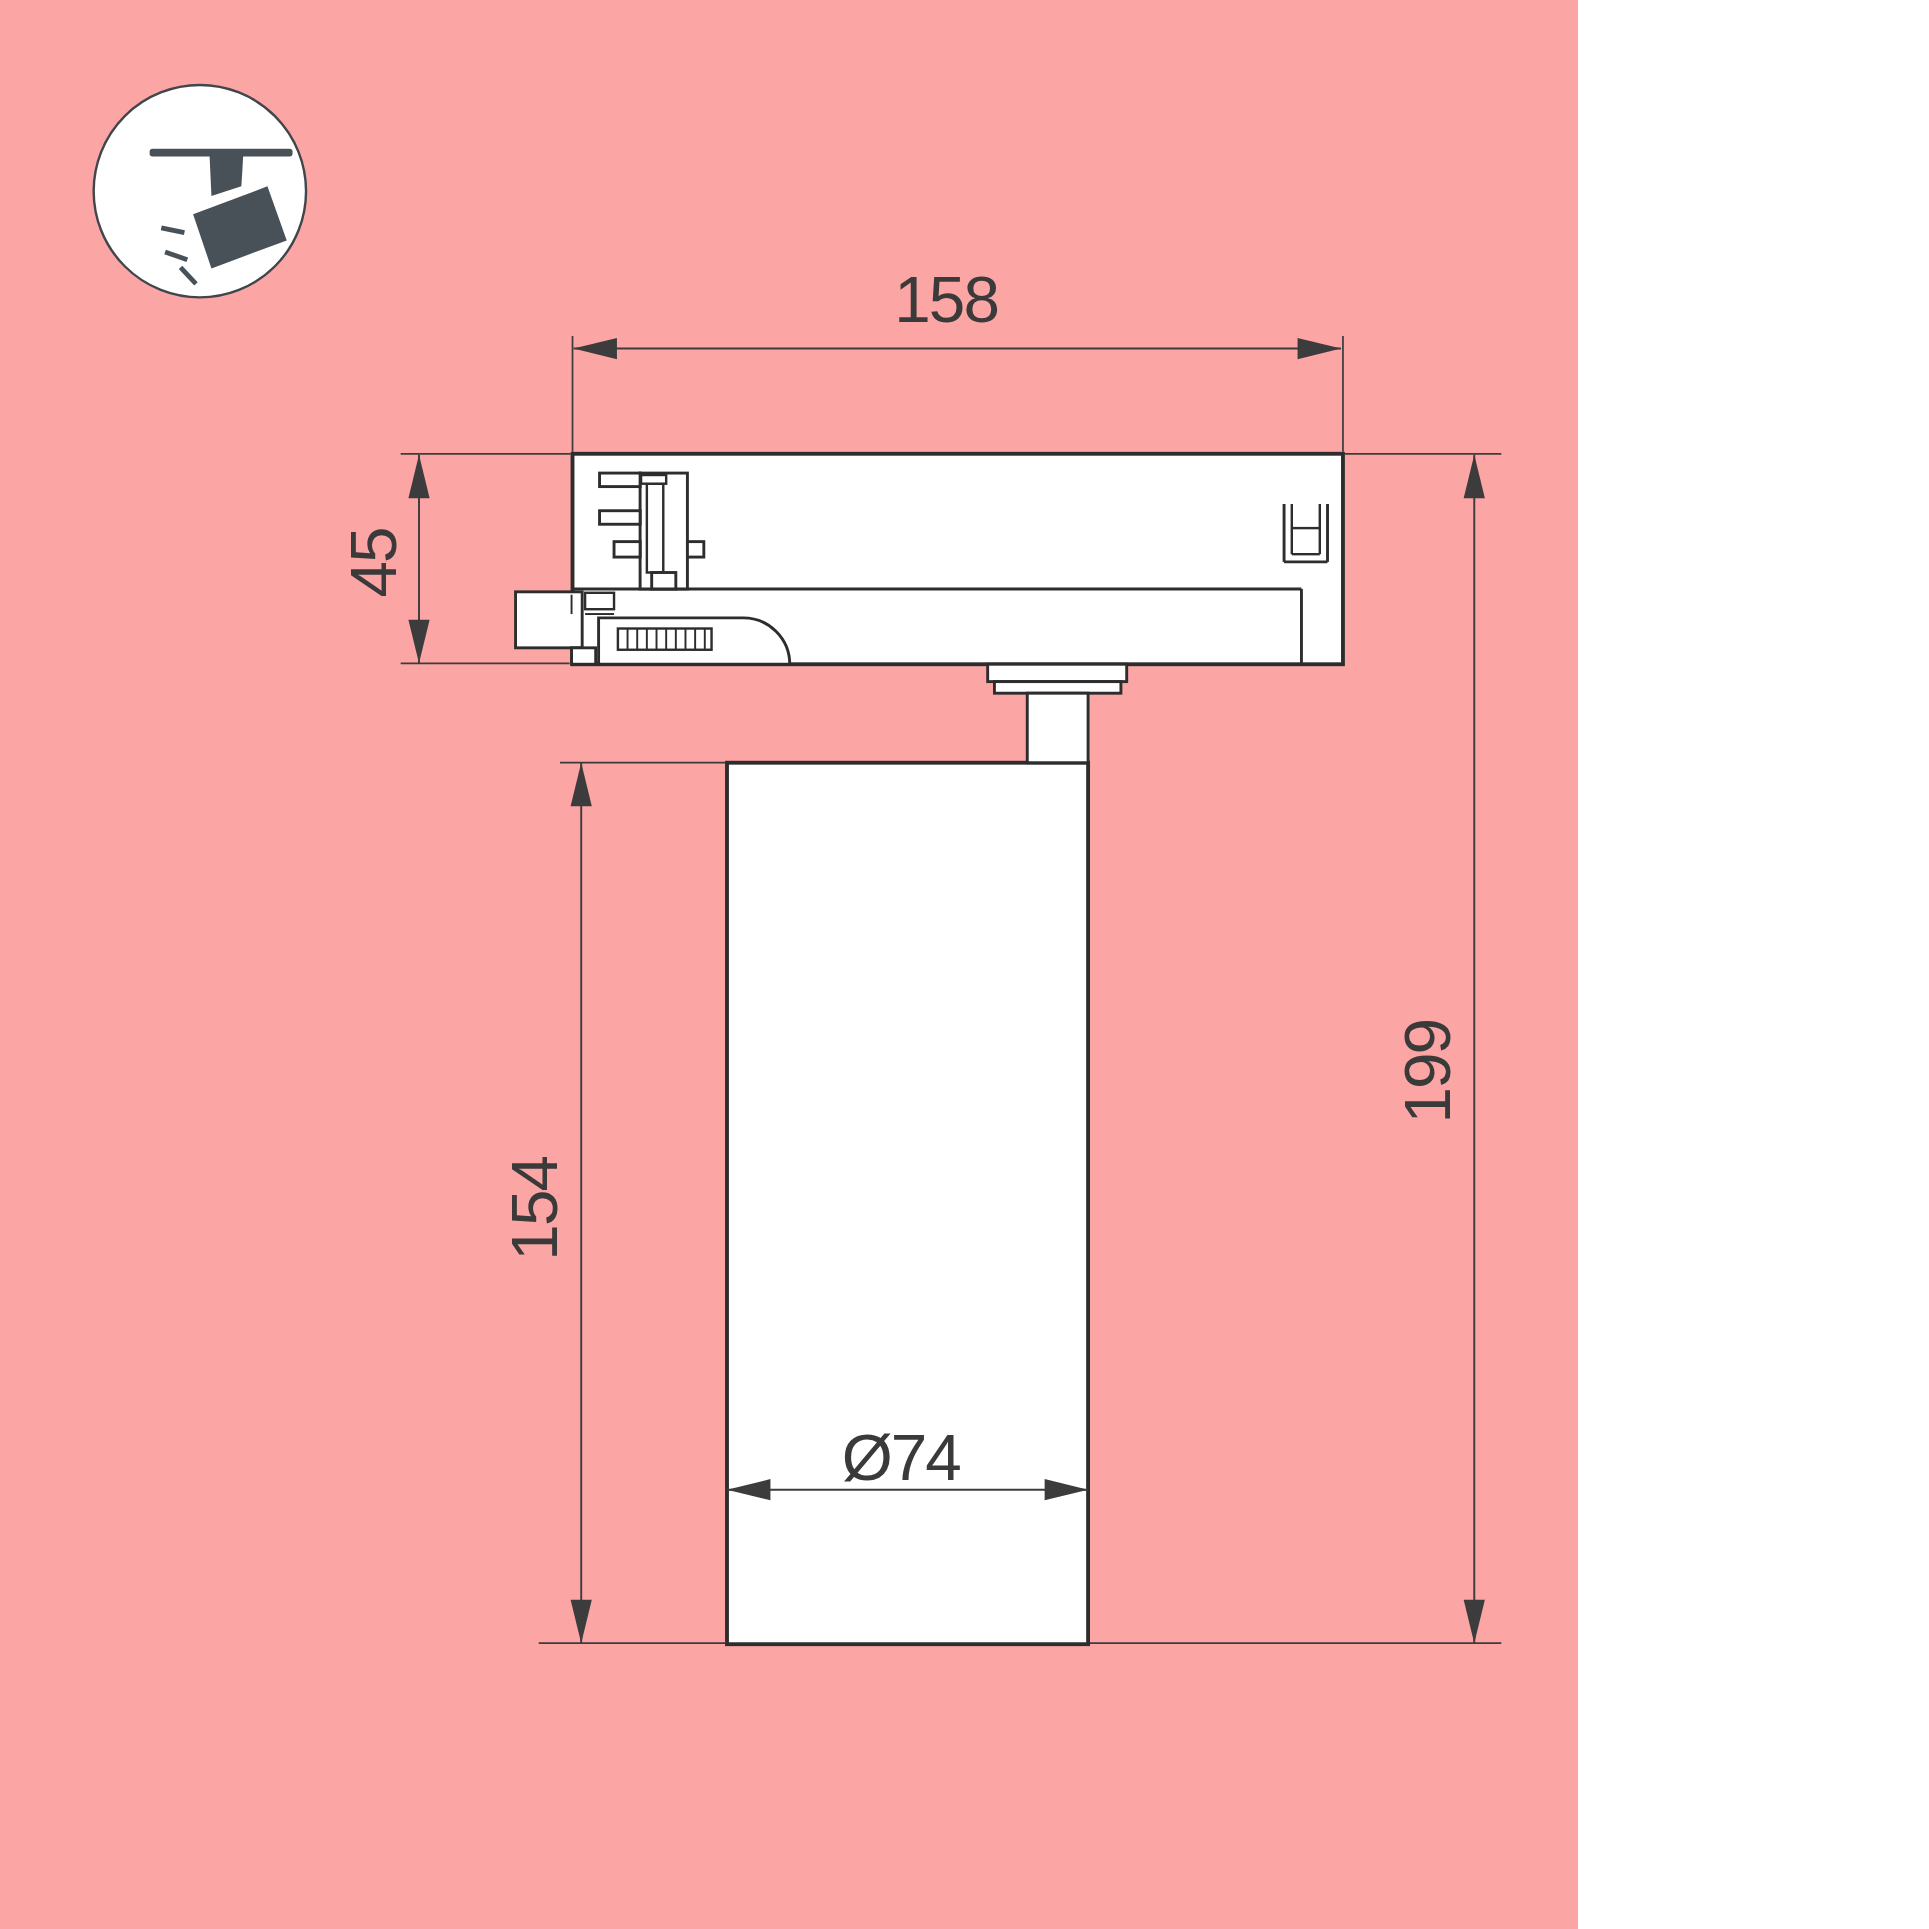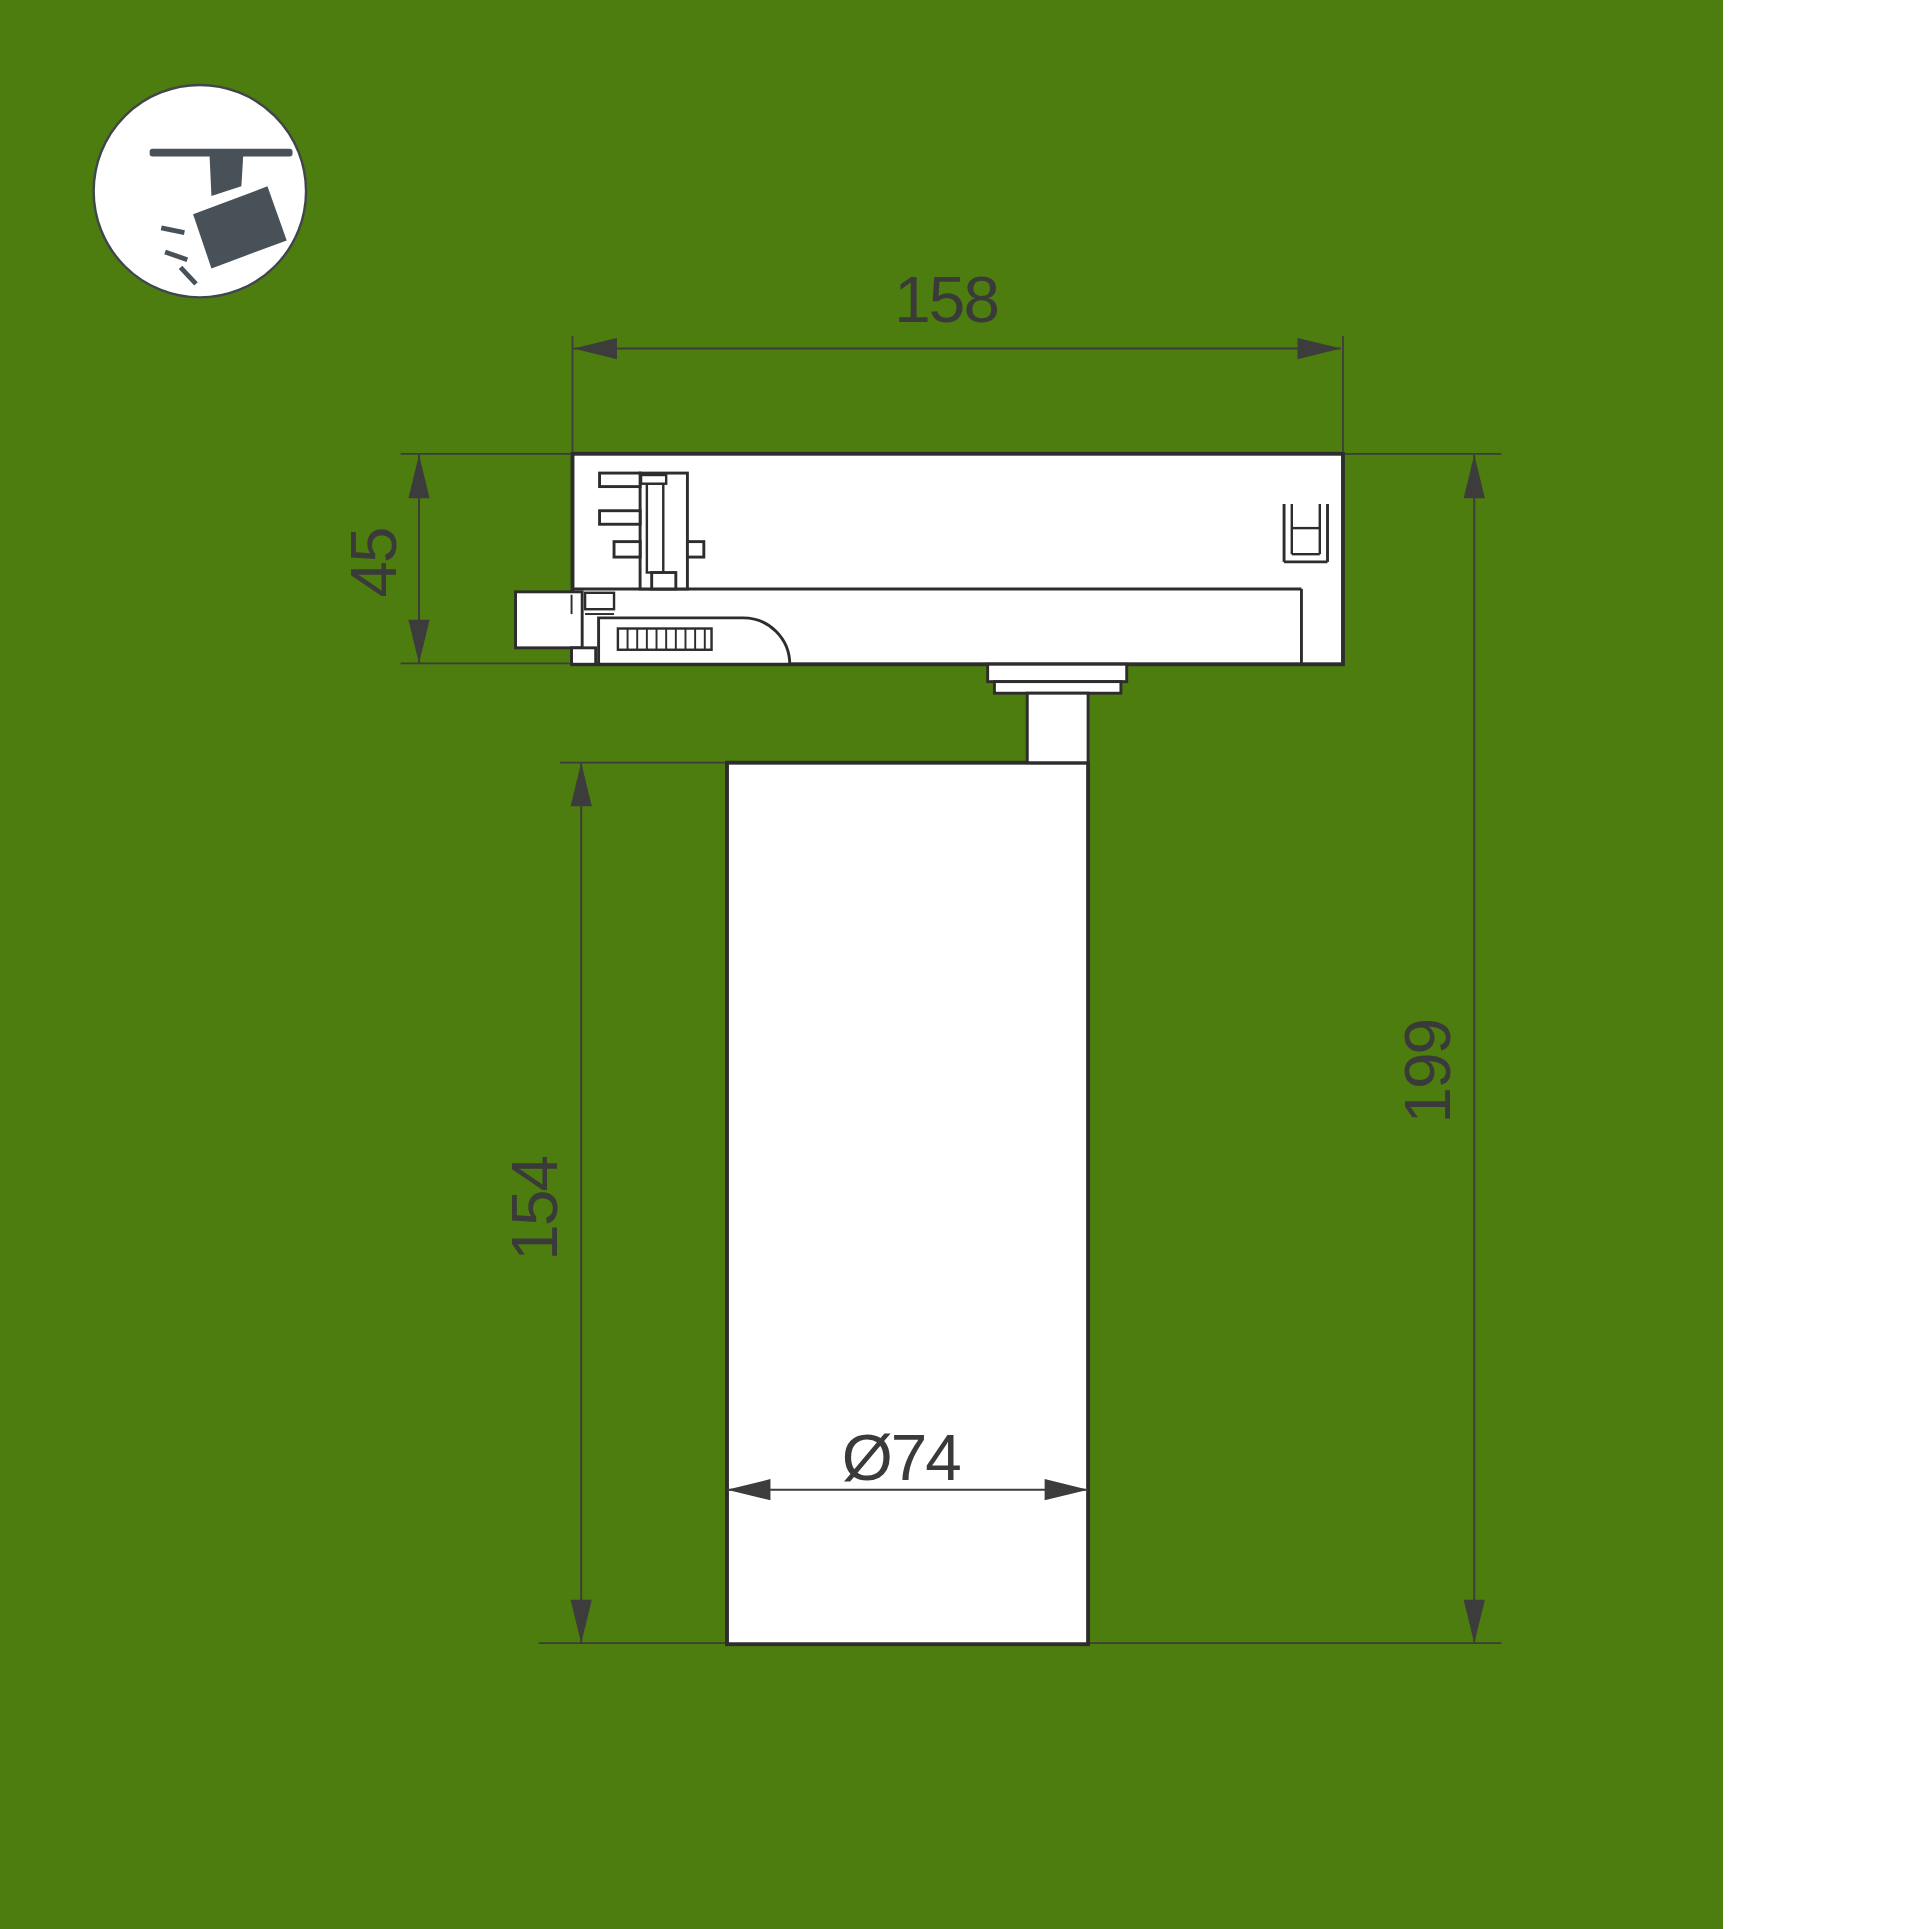--- a/index.html
+++ b/index.html
@@ -1,19 +1,19 @@
 <!DOCTYPE html>
 <html><head>
 <meta charset="utf-8">
 <style>
   html,body{margin:0;padding:0;background:#ffffff;}
   .canvas{
     position:relative;
-    width:1723px;height:1929px;
-    background:#4d7c0f;
+    width:1578px;height:1929px;
+    background:#fca5a5;
     font-family:"Liberation Sans", sans-serif;
     overflow:hidden;
   }
   svg{position:absolute;left:0;top:0;}
   .outline{stroke:#2d2d2d;fill:none;}
   .outline-f{stroke:#2d2d2d;fill:#ffffff;}
   .dim{stroke:#3c3c3c;fill:none;stroke-width:2;}
   .ext{stroke:#3c3c3c;fill:none;stroke-width:1.8;}
   .arrow{fill:#3c3c3c;stroke:none;}
   .dim-text{

